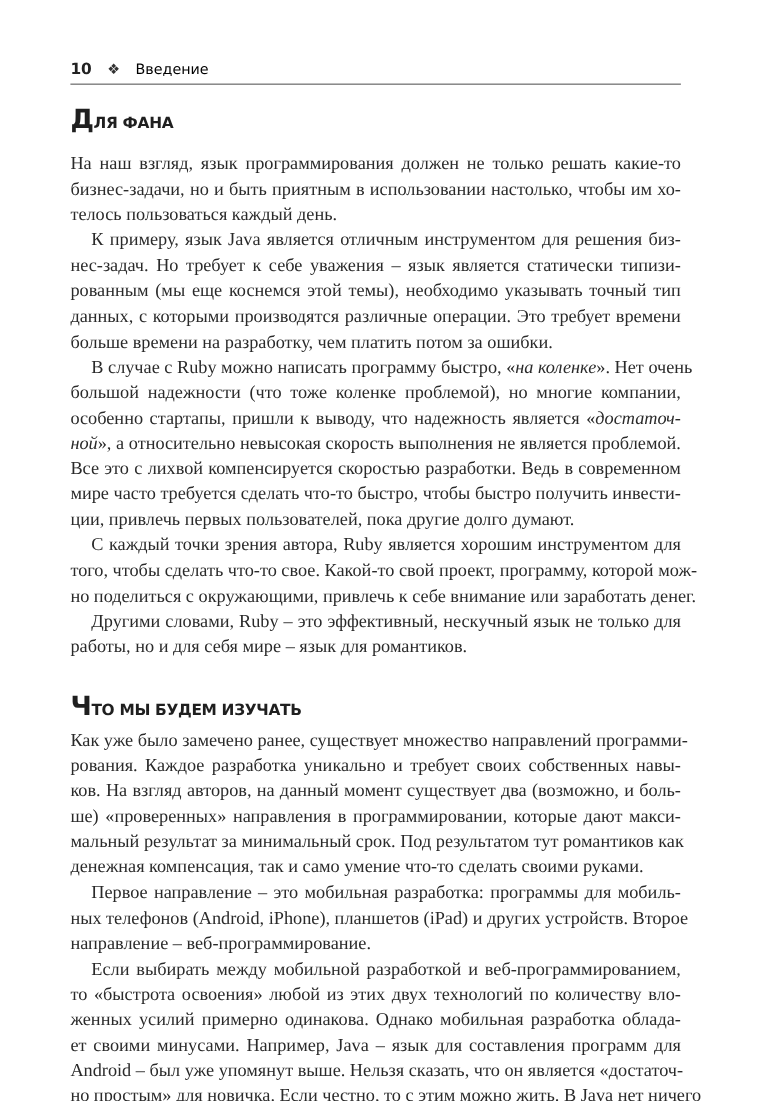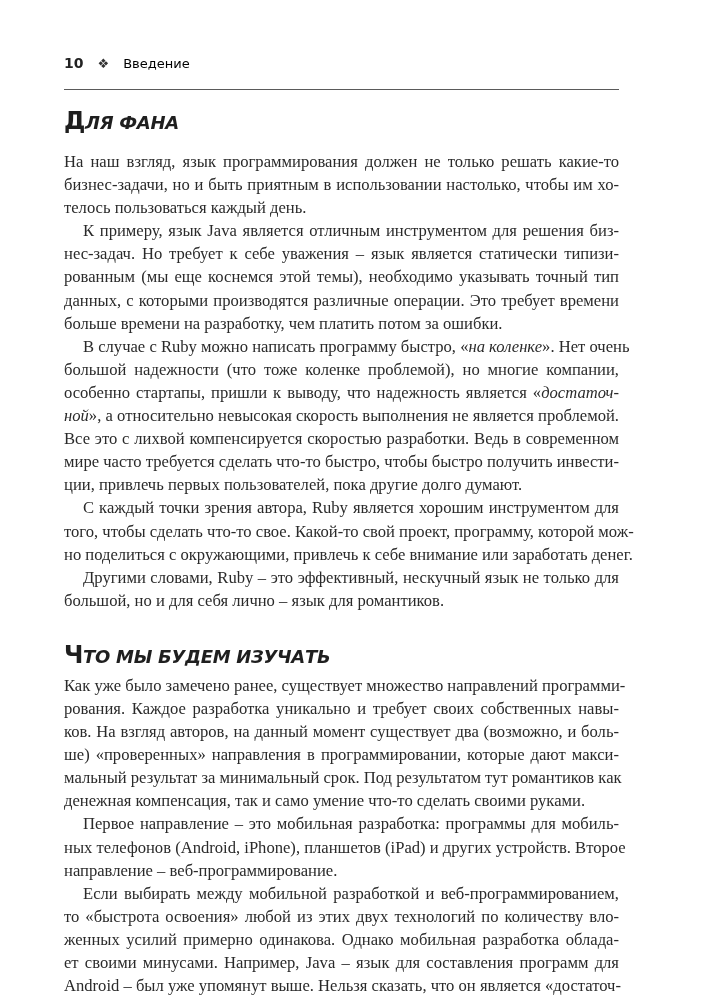--- a/index.html
+++ b/index.html
@@ -21,21 +21,21 @@
     width: 555px;
   }
   .running-header {
     display: flex;
     align-items: center;
     height: 22px;
     font-family: "DejaVu Sans", sans-serif;
     font-size: 13px;
     color: #333;
     border-bottom: 1.5px solid #5a5a5a;
-    padding-bottom: 15px;
+    padding-bottom: 2px;
   }
   .page-number {
     font-weight: bold;
     font-size: 14px;
     color: #222;
   }
   .ornament {
     margin: 0 14px 0 14px;
     font-size: 13px;
     color: #333;
@@ -48,23 +48,22 @@
     font-family: "DejaVu Sans", sans-serif;
     font-weight: bold;
     color: #1f1f1f;
     margin: 0;
     letter-spacing: -0.3px;
   }
   .section-heading .cap {
     font-size: 24px;
   }
   .section-heading .small {
-    font-size: 18px;
+    font-size: 14px;
     text-transform: uppercase;
-    font-style: italic;
   }
   #h1 {
     margin-top: 14px;
     height: 34px;
     line-height: 34px;
   }
   #h2 {
     margin-top: 26px;
     height: 34px;
     line-height: 34px;
@@ -135,21 +134,21 @@
         <span class="ln" style="text-indent: 0px;"><span>мире часто требуется сделать что-то быстро, чтобы быстро получить инвести-</span></span>
         <span class="ln last" style="text-indent: 0px;"><span>ции, привлечь первых пользователей, пока другие долго думают.</span></span>
       </p>
       <p class="para indent">
         <span class="ln"><span>С каждый точки зрения автора, Ruby является хорошим инструментом для</span></span>
         <span class="ln" style="text-indent: 0px;"><span>того, чтобы сделать что-то свое. Какой-то свой проект, программу, которой мож-</span></span>
         <span class="ln last" style="text-indent: 0px;"><span>но поделиться с окружающими, привлечь к себе внимание или заработать денег.</span></span>
       </p>
       <p class="para indent">
         <span class="ln"><span>Другими словами, Ruby – это эффективный, нескучный язык не только для</span></span>
-        <span class="ln last" style="text-indent: 0px;"><span>большой, но и для себя лично – язык для романтиков.</span></span>
+        <span class="ln last" style="text-indent: 0px;"><span>работы, но и для себя мире – язык для романтиков.</span></span>
       </p>
     </div>
 
   <h2 class="section-heading" id="h2">
     <span class="cap">Ч</span><span class="small">то мы будем изучать</span>
   </h2>
   <div class="second-section-body">
       <p class="para">
         <span class="ln"><span>Как уже было замечено ранее, существует множество направлений программи-</span></span>
         <span class="ln" style="text-indent: 0px;"><span>рования. Каждое разработка уникально и требует своих собственных навы-</span></span>

